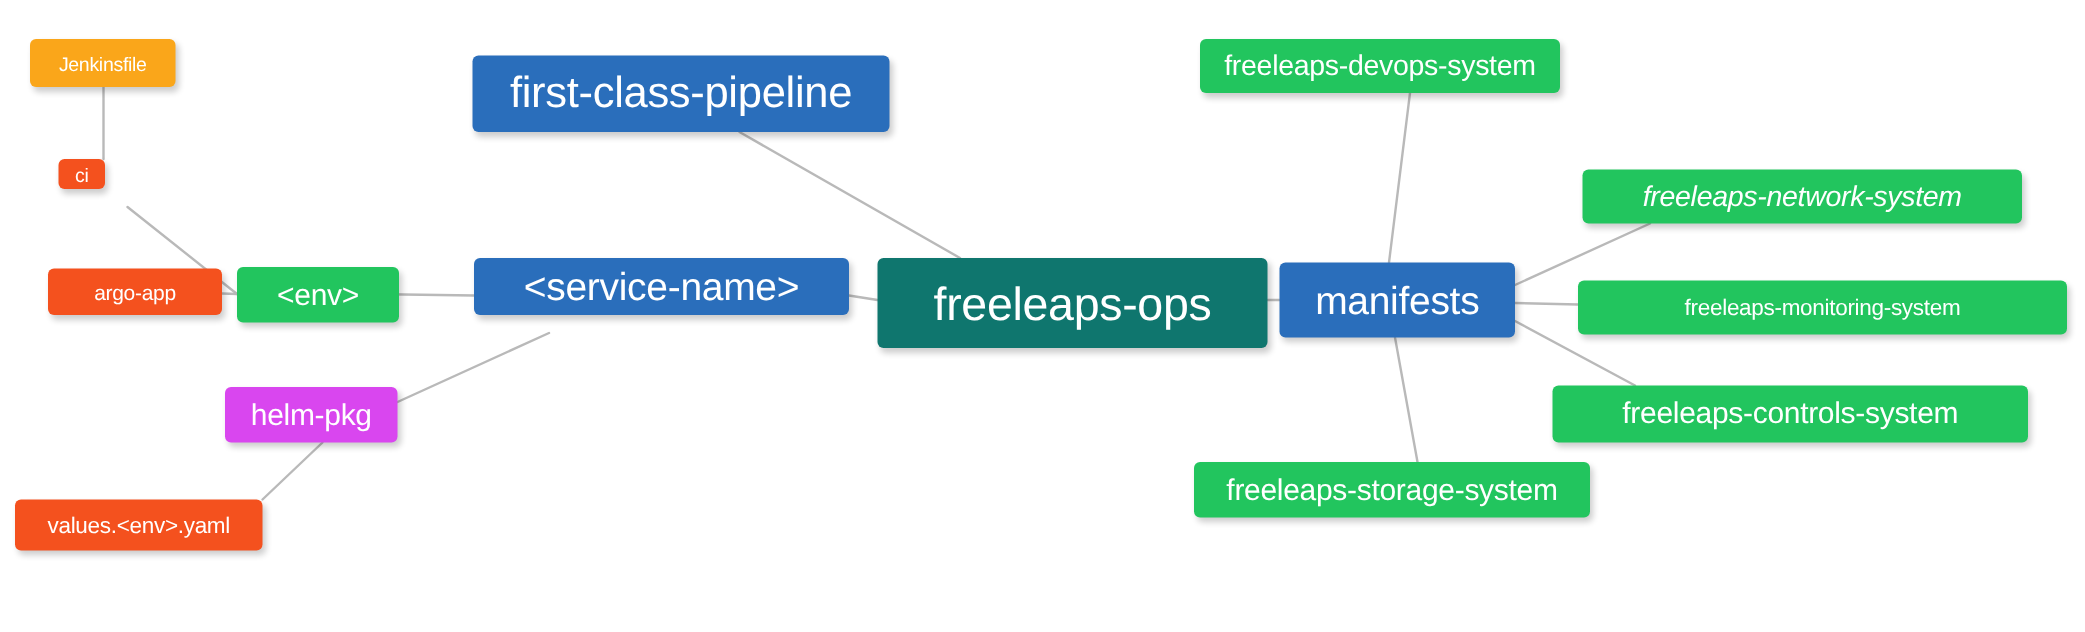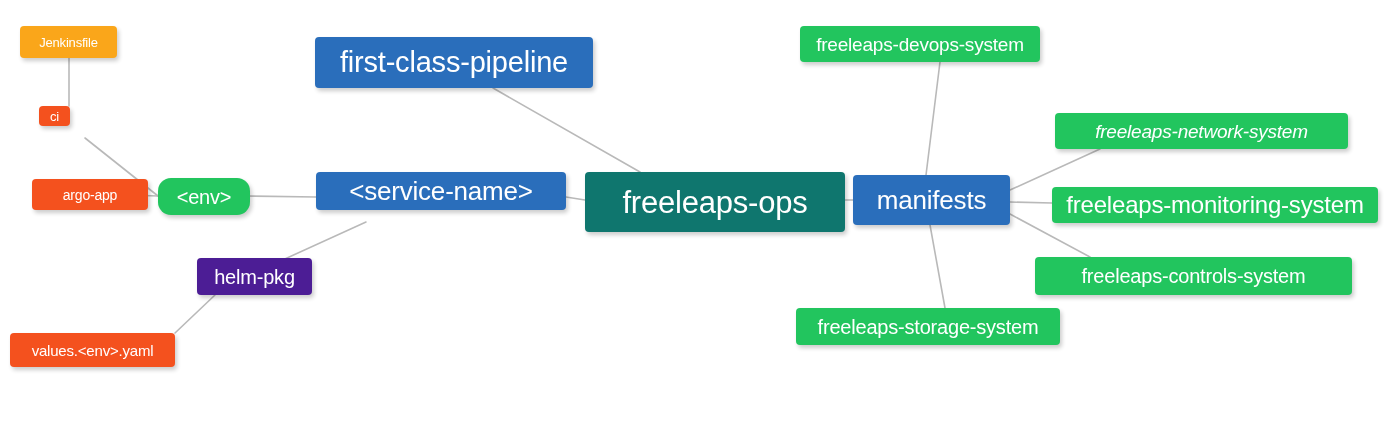--- a/index.html
+++ b/index.html
@@ -68,45 +68,45 @@
       </div>
       <div class="node" style="left: 39px; top: 106px; width: 31px; height: 20px; background: rgb(244, 81, 30); font-size: 13px; color: rgb(255, 255, 255);">
         <span>ci</span>
       </div>
       <div class="node" style="left: 32px; top: 179px; width: 116px; height: 31px; background: rgb(244, 81, 30); font-size: 14px; color: rgb(255, 255, 255);">
         <span>argo-app</span>
       </div>
       <div class="node" style="left: 10px; top: 333px; width: 165px; height: 34px; background: rgb(244, 81, 30); font-size: 15px; color: rgb(255, 255, 255);">
         <span>values.&lt;env&gt;.yaml</span>
       </div>
-      <div class="node" style="left: 158px; top: 178px; width: 92px; height: 37px; background: rgb(34, 197, 94); font-size: 20px; color: rgb(255, 255, 255); border-radius: 13px;">
+      <div class="node" style="left: 158px; top: 178px; width: 108px; height: 37px; background: rgb(34, 197, 94); font-size: 20px; color: rgb(255, 255, 255);">
         <span>&lt;env&gt;</span>
       </div>
-      <div class="node" style="left: 150px; top: 258px; width: 115px; height: 37px; background: #4c1d95; font-size: 20px; color: rgb(255, 255, 255); margin-left: 47px;">
+      <div class="node" style="left: 150px; top: 258px; width: 115px; height: 37px; background: #d946ef; font-size: 20px; color: rgb(255, 255, 255);">
         <span>helm-pkg</span>
       </div>
       <div class="node" style="left: 315px; top: 37px; width: 278px; height: 51px; background: rgb(42, 110, 187); font-size: 29px; color: rgb(255, 255, 255);">
         <span>first-class-pipeline</span>
       </div>
       <div class="node" style="left: 316px; top: 172px; width: 250px; height: 38px; background: rgb(42, 110, 187); font-size: 26px; color: rgb(255, 255, 255);">
         <span>&lt;service-name&gt;</span>
       </div>
       <div class="node" style="left: 585px; top: 172px; width: 260px; height: 60px; background: #0f766e; font-size: 31px; color: rgb(255, 255, 255);">
         <span>freeleaps-ops</span>
       </div>
       <div class="node" style="left: 853px; top: 175px; width: 157px; height: 50px; background: rgb(42, 110, 187); font-size: 26px; color: rgb(255, 255, 255);">
         <span>manifests</span>
       </div>
       <div class="node" style="left: 800px; top: 26px; width: 240px; height: 36px; background: rgb(34, 197, 94); font-size: 19px; color: rgb(255, 255, 255);">
         <span>freeleaps-devops-system</span>
       </div>
       <div class="node" style="left: 1055px; top: 113px; width: 293px; height: 36px; background: rgb(34, 197, 94); font-size: 19px; color: rgb(255, 255, 255); font-style: italic;">
         <span>freeleaps-network-system</span>
       </div>
-      <div class="node" style="left: 1052px; top: 187px; width: 326px; height: 36px; background: rgb(34, 197, 94); font-size: 24px; color: rgb(255, 255, 255);">
+      <div class="node" style="left: 1052px; top: 187px; width: 326px; height: 36px; background: rgb(34, 197, 94); font-size: 15px; color: rgb(255, 255, 255);">
         <span>freeleaps-monitoring-system</span>
       </div>
       <div class="node" style="left: 1035px; top: 257px; width: 317px; height: 38px; background: rgb(34, 197, 94); font-size: 20px; color: rgb(255, 255, 255);">
         <span>freeleaps-controls-system</span>
       </div>
       <div class="node" style="left: 796px; top: 308px; width: 264px; height: 37px; background: rgb(34, 197, 94); font-size: 20px; color: rgb(255, 255, 255);">
         <span>freeleaps-storage-system</span>
       </div>
     </div>
 </div>

